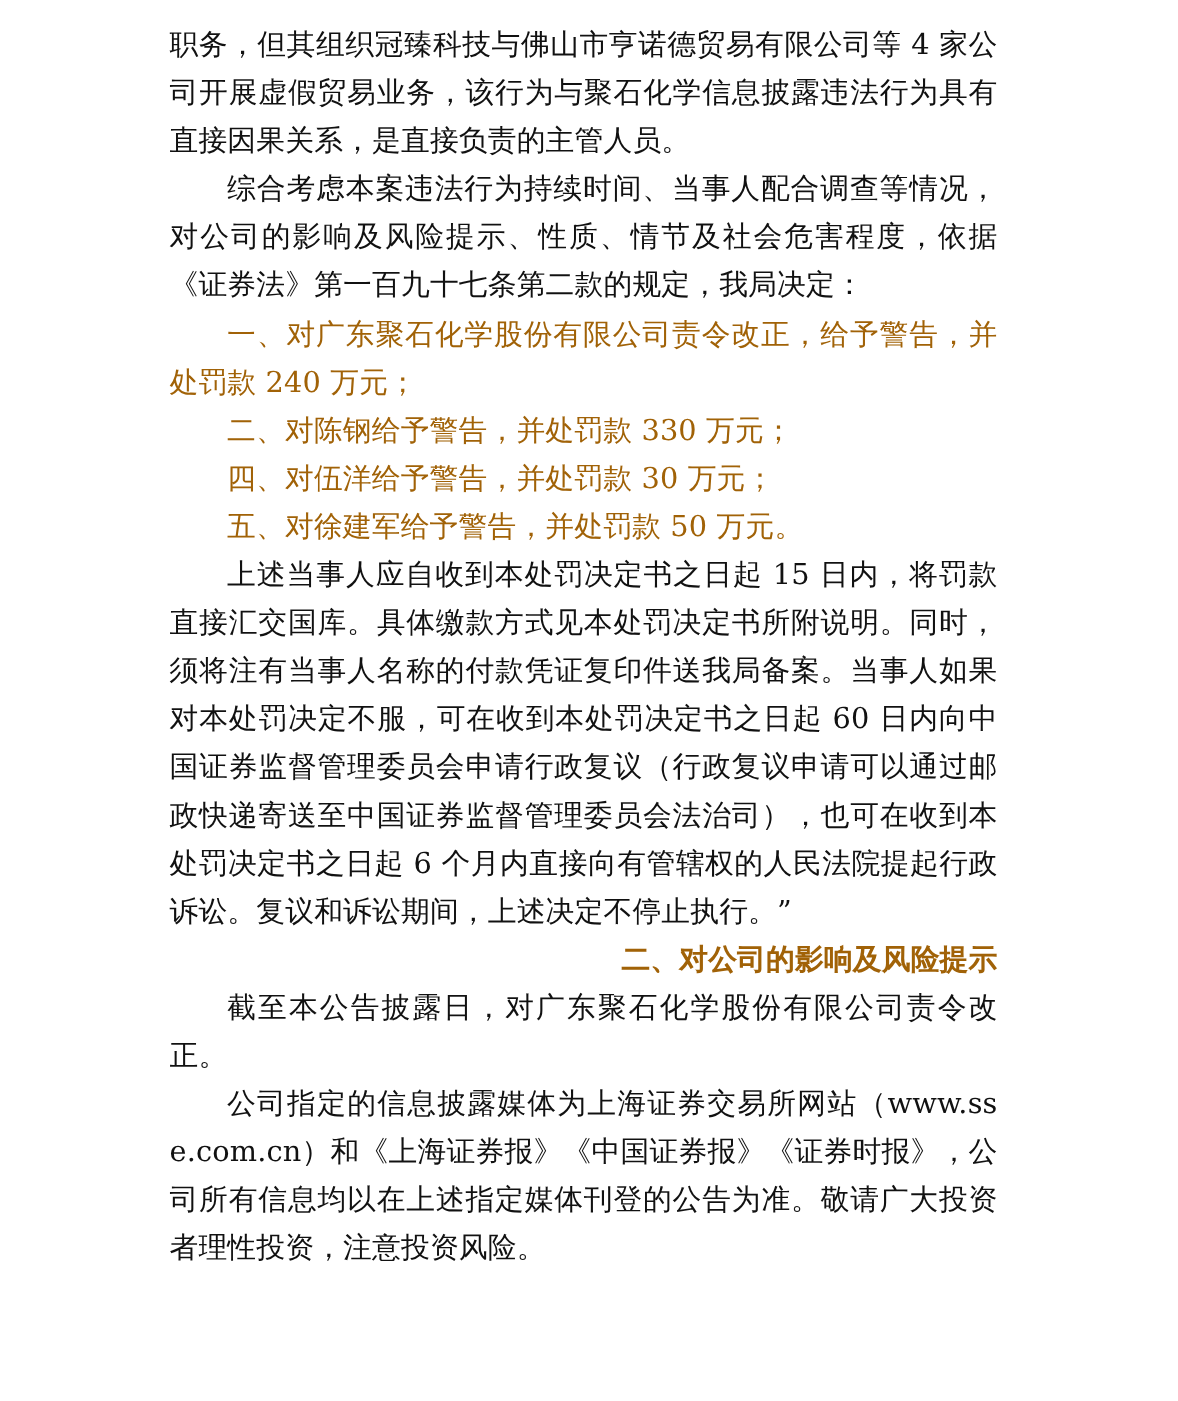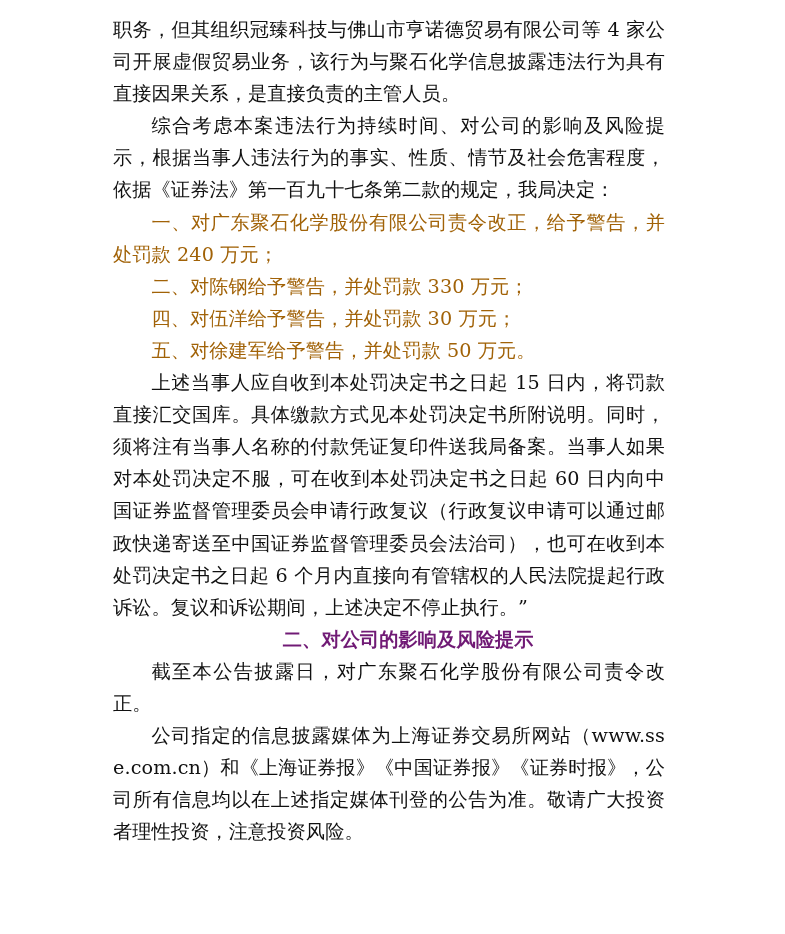--- a/index.html
+++ b/index.html
@@ -45,25 +45,25 @@
 
   p.para.no-indent {
     text-indent: 0;
   }
 
   p.heading {
     margin: 0;
     padding: 0;
     font-size: 19.2px;
     line-height: 32.1px;
-    text-align: center;
+    text-align: right;
     text-indent: 2em;
     font-weight: bold;
     letter-spacing: 0.1px;
-    color: #701a75;
+    color: #a16207;
   }
 
   p.listitem {
     margin: 0;
     padding: 0;
     font-size: 19.2px;
     line-height: 32.1px;
     text-align: justify;
     text-justify: inter-ideograph;
     text-indent: 2em;
@@ -76,21 +76,21 @@
   p.para:last-line { text-align: left; }
 </style>
 </head>
 <body>
 
 <div class="page">
   <div class="doc-body">
 
     <p class="para no-indent">职务，但其组织冠臻科技与佛山市亨诺德贸易有限公司等 4 家公司开展虚假贸易业务，该行为与聚石化学信息披露违法行为具有直接因果关系，是直接负责的主管人员。</p>
 
-    <p class="para">综合考虑本案违法行为持续时间、对公司的影响及风险提示，根据当事人违法行为的事实、性质、情节及社会危害程度，依据《证券法》第一百九十七条第二款的规定，我局决定：</p>
+    <p class="para">综合考虑本案违法行为持续时间、当事人配合调查等情况，对公司的影响及风险提示、性质、情节及社会危害程度，依据《证券法》第一百九十七条第二款的规定，我局决定：</p>
 
     <p class="listitem">一、对广东聚石化学股份有限公司责令改正，给予警告，并处罚款 240 万元；</p>
 
     <p class="listitem">二、对陈钢给予警告，并处罚款 330 万元；</p>
 
 
     <p class="listitem">四、对伍洋给予警告，并处罚款 30 万元；</p>
 
     <p class="listitem">五、对徐建军给予警告，并处罚款 50 万元。</p>
 

